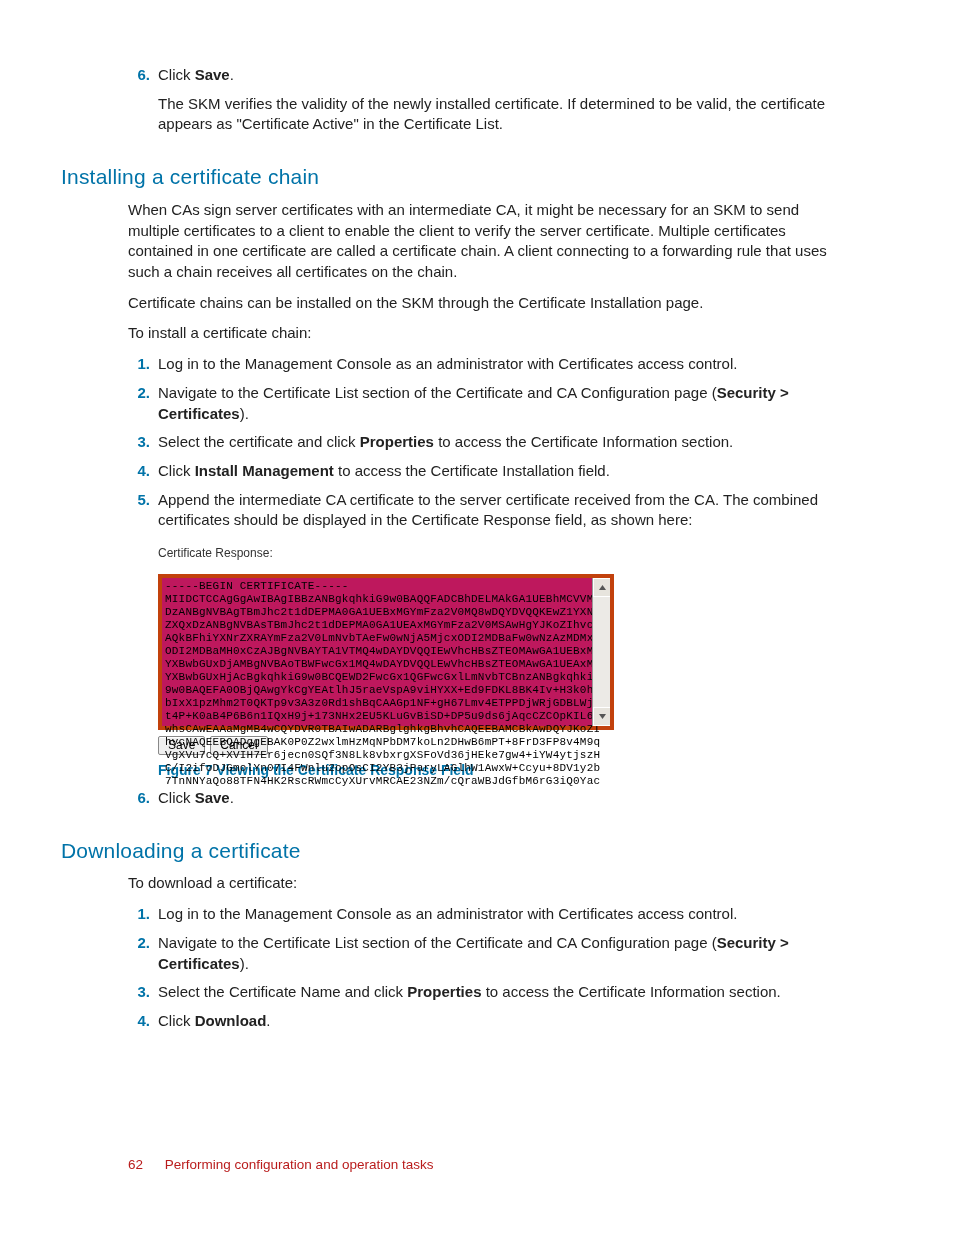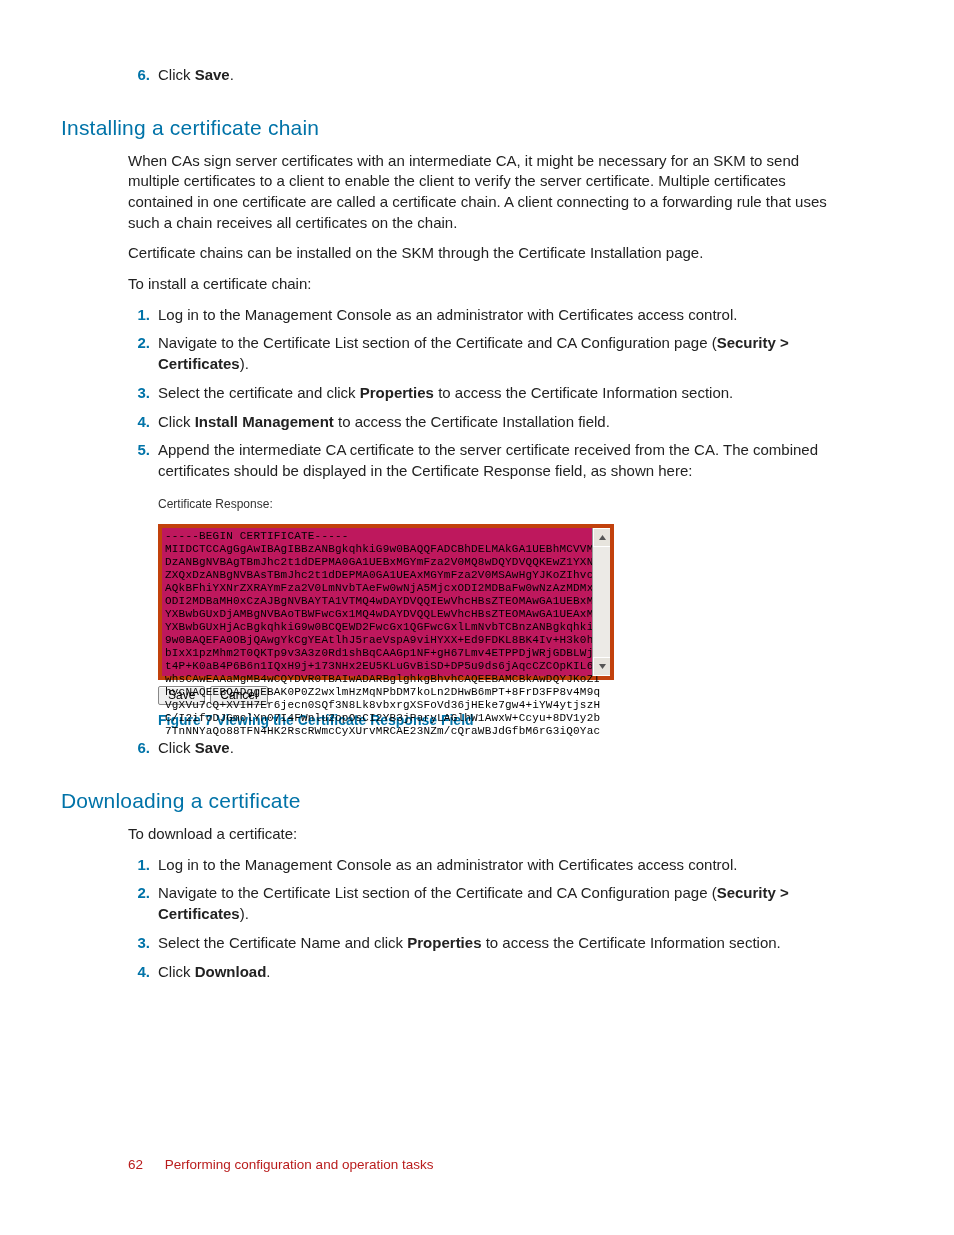--- a/index.html
+++ b/index.html
@@ -110,20 +110,21 @@
 </style>
 </head>
 <body>
 
 <div class="body-indent">
   <ol class="steps">
     <li>
       <span class="num">6.</span>
       <span class="txt">
         <span>Click </span><b>Save</b><span>.</span>
+        <p style="margin:8px 0 0 0">The SKM verifies the validity of the newly installed certificate. If determined to be valid, the certificate appears as "Certificate Active" in the Certificate List.</p>
       </span>
     </li>
   </ol>
 </div>
 
 <h2 class="sect">Installing a certificate chain</h2>
 <div class="body-indent">
   <p class="intro">When CAs sign server certificates with an intermediate CA, it might be necessary for an SKM to send multiple certificates to a client to enable the client to verify the server certificate. Multiple certificates contained in one certificate are called a certificate chain. A client connecting to a forwarding rule that uses such a chain receives all certificates on the chain.</p>
   <p>Certificate chains can be installed on the SKM through the Certificate Installation page.</p>
   <p>To install a certificate chain:</p>

